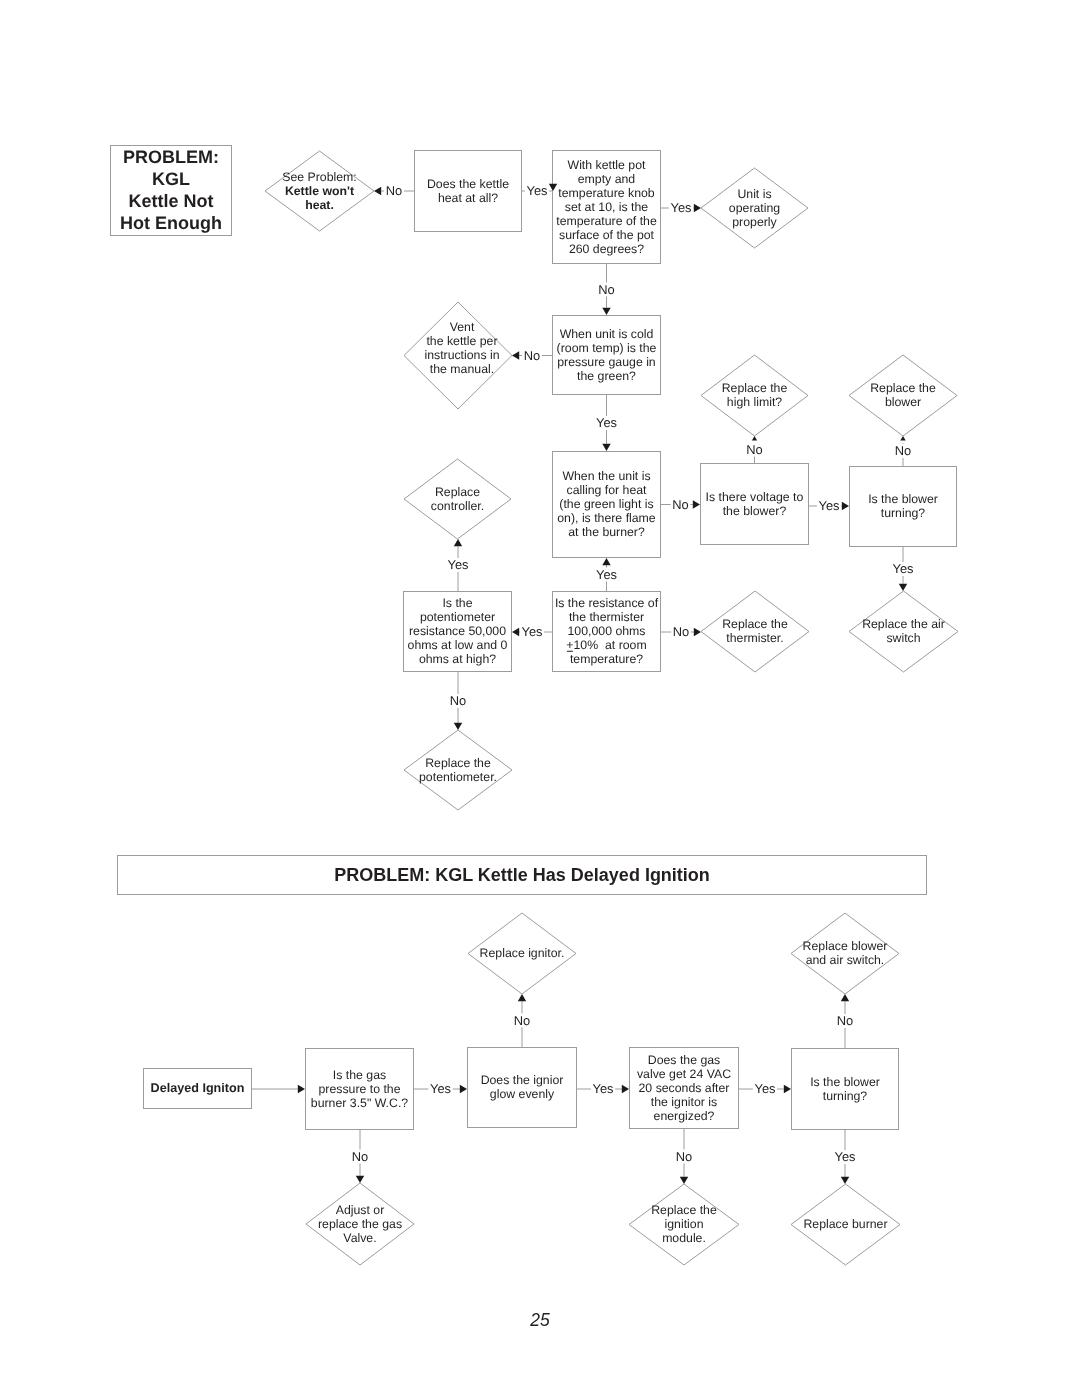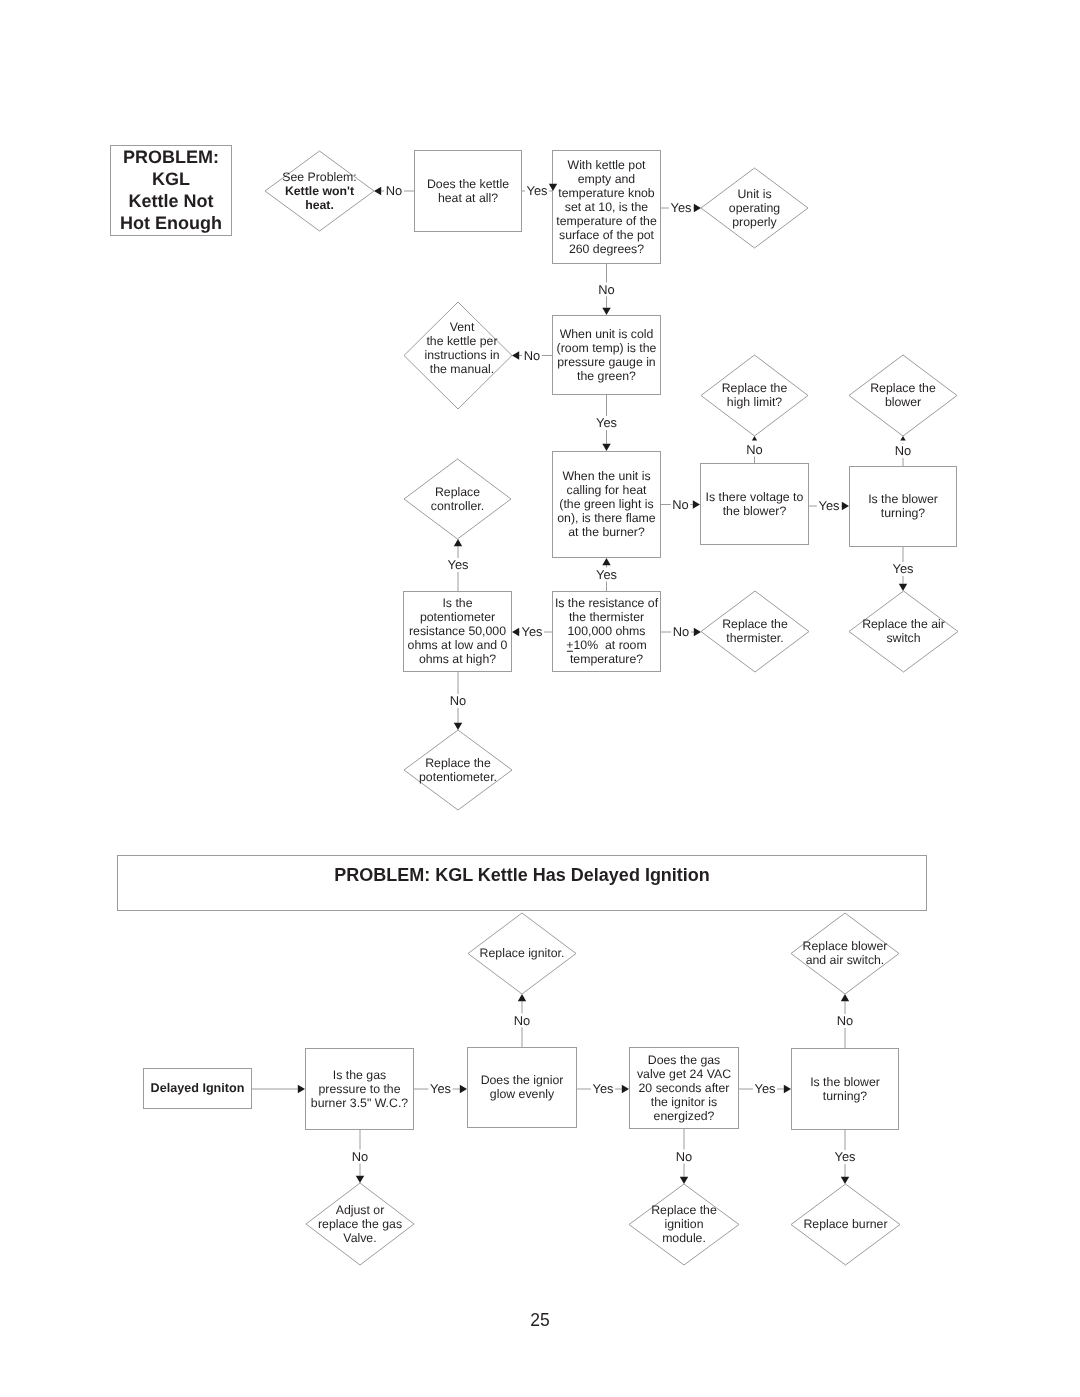--- a/index.html
+++ b/index.html
@@ -6,26 +6,26 @@
   body{width:1080px;height:1397px;position:relative;overflow:hidden;
        font-family:"Liberation Sans", sans-serif;color:#231f20;
        -webkit-font-smoothing:antialiased;}
   #page{position:absolute;inset:0;width:1080px;height:1397px;}
   svg text{font-family:"Liberation Sans", sans-serif;}
   #title{position:absolute;left:113px;top:76.5px;white-space:nowrap;
           font-size:27px;font-weight:bold;letter-spacing:0.47px;
           -webkit-text-stroke:1.15px #231f20;}
   #title .suffix{font-weight:normal;font-size:24.6px;letter-spacing:0px;
           -webkit-text-stroke:0px;}
-  #banner{position:absolute;left:117px;top:855px;width:810px;height:56px;
+  #banner{position:absolute;left:117px;top:855px;width:810px;height:40px;
            border:1px solid #9c9c9c;box-sizing:border-box;}
   #banner span{position:absolute;left:0;right:0;top:9px;text-align:center;
                 font-size:18px;font-weight:bold;}
   #pageno{position:absolute;left:0;right:0;top:1310px;height:24px;line-height:20px;
-           text-align:center;font-size:17.5px;}
+           text-align:center;font-size:17.5px;font-style:italic;}
 </style>
 </head>
 <body>
 
 <div id="page">
 
 
   <svg width="1080" height="1397" viewBox="0 0 1080 1397" shape-rendering="geometricPrecision" text-rendering="geometricPrecision">
 <path d="M 381.2 191 L 414 191" fill="none" stroke="#9c9c9c" stroke-width="1"></path>
 <path d="M 522 191 L 553 191" fill="none" stroke="#9c9c9c" stroke-width="1"></path>

